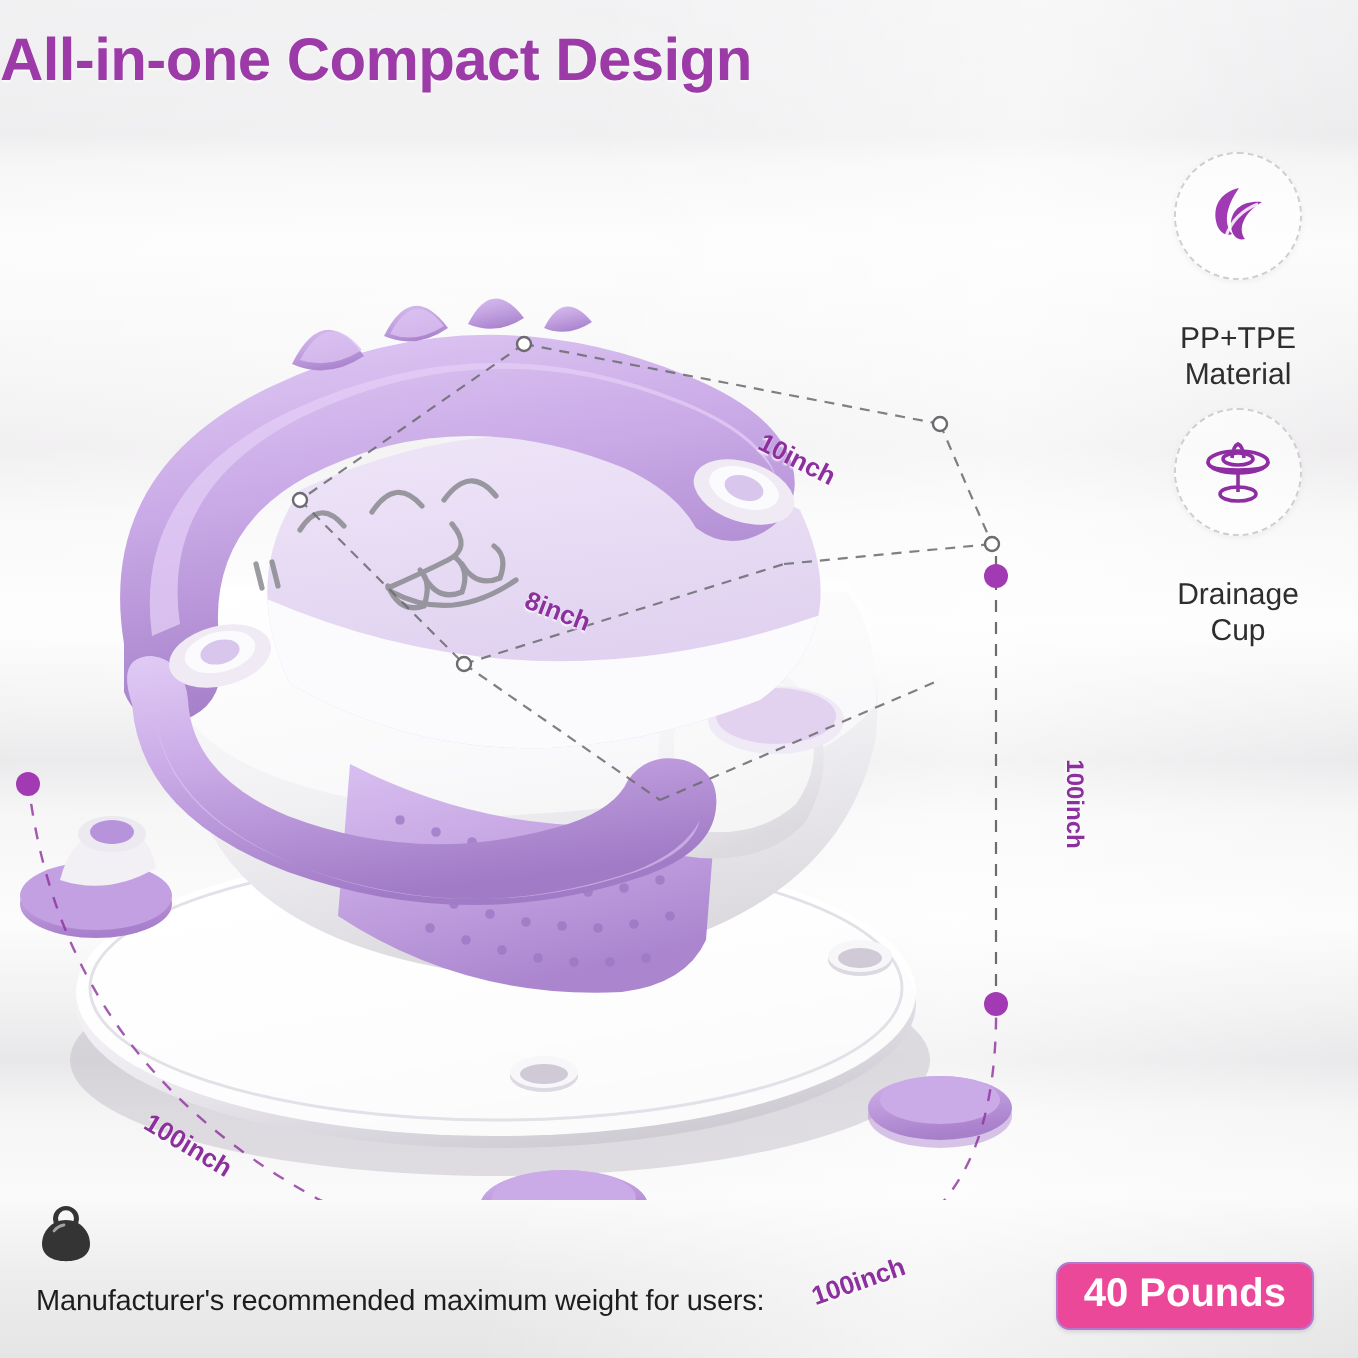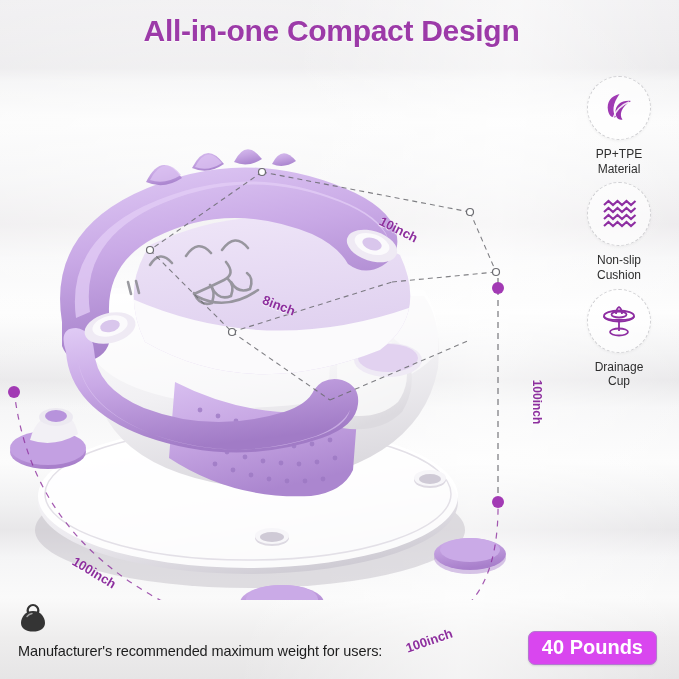--- a/index.html
+++ b/index.html
@@ -30,21 +30,21 @@
     content:"";
     position:absolute; inset:0;
     background:
       linear-gradient(95deg, rgba(255,255,255,0) 40%, rgba(255,255,255,.55) 70%, rgba(255,255,255,0) 100%),
       radial-gradient(120% 70% at 30% 25%, rgba(255,255,255,.55), rgba(255,255,255,0) 60%);
   }
 
   
   #title {
     position:absolute; left:0; right:16px; top:14px;
-    text-align:center;
+    text-align:left;
     font-size:30px; font-weight:bold;
     color:#9c3aa8;
     letter-spacing:-.3px;
     text-shadow:0 1px 1px rgba(255,255,255,.8);
   }
 
   
   #stage { position:absolute; left:0; top:60px; width:560px; height:540px; }
   #stage svg { display:block; }
 
@@ -74,37 +74,37 @@
   .feature { width:112px; display:flex; flex-direction:column; align-items:center; }
   .fic {
     width:64px; height:64px; border-radius:50%;
     background:rgba(255,255,255,.62);
     border:1px dashed #cfcfd2;
     display:flex; align-items:center; justify-content:center;
     box-shadow:0 1px 3px rgba(0,0,0,.05);
   }
   .fic svg { display:block; }
   .flabel {
-    margin-top:7px; text-align:center;
-    font-size:12px; line-height:1.22;
+    margin-top:21px; text-align:center;
+    font-size:15px; line-height:1.22;
     color:#2e2e2e; font-weight:normal;
     white-space:pre-line;
   }
 
   
   #footer { position:absolute; left:0; right:0; bottom:0; height:82px; }
   #weight-icon { position:absolute; left:18px; bottom:42px; }
   #footer-text {
     position:absolute; left:18px; bottom:20px;
     font-size:14.5px; font-weight:normal; color:#1d1d1d;
     letter-spacing:-.1px;
   }
   #pounds-badge {
     position:absolute; right:22px; bottom:14px;
-    background:#d946ef;
+    background:#ec4899;
     border:1px solid #b478d0;
     border-radius:7px;
     padding:4px 13px 5px;
     color:#fff; font-size:20px; font-weight:bold;
     box-shadow:0 1px 2px rgba(0,0,0,.12);
   }
 </style>
 </head>
 <body>
 
@@ -342,34 +342,20 @@
       <svg width="34" height="34" viewBox="0 0 34 34">
         <path d="M17.5,3 C9,5 4.5,11 6,19.5 C7,25 11,27.5 14,26 C10,21 10.5,13 17.5,3 Z" fill="#a03bb4"></path>
         <path d="M29,10 C20,9 13,13.5 13.5,22 C13.8,27 17,29.5 20.5,28.5 C17,24 19,16 29,10 Z" fill="#9a35ae"></path>
         <path d="M11,27 C14,19 19,14 27,11" stroke="#ffffff" stroke-width="1.6" fill="none" opacity=".85"></path>
       </svg>
     </div>
     <div class="flabel">PP+TPE
 Material</div>
   </div>
 
-  <div class="feature">
-    <div class="fic">
-      <svg width="36" height="32" viewBox="0 0 36 32">
-        <g stroke="#8e2ea2" stroke-width="2.1" fill="none" stroke-linejoin="miter">
-          <path d="M3,7 l4.5,-4 4.5,4 4.5,-4 4.5,4 4.5,-4 4.5,4 4.5,-4"></path>
-          <path d="M3,14 l4.5,-4 4.5,4 4.5,-4 4.5,4 4.5,-4 4.5,4 4.5,-4"></path>
-          <path d="M3,21 l4.5,-4 4.5,4 4.5,-4 4.5,4 4.5,-4 4.5,4 4.5,-4"></path>
-          <path d="M3,28 l4.5,-4 4.5,4 4.5,-4 4.5,4 4.5,-4 4.5,4 4.5,-4"></path>
-        </g>
-      </svg>
-    </div>
-    <div class="flabel">Non-slip
-Cushion</div>
-  </div>
 
 
   <div class="feature">
     <div class="fic">
       <svg width="38" height="34" viewBox="0 0 38 34">
         <g stroke="#8e2ea2" stroke-width="1.8" fill="none">
           <ellipse cx="19" cy="12" rx="15" ry="5.5"></ellipse>
           <path d="M4,12 q0,4 15,4 q15,0 15,-4"></path>
           <ellipse cx="19" cy="10.5" rx="7.5" ry="3"></ellipse>
           <path d="M16,10 q0.5,-6 3,-7 q2.5,1 3,7"></path>

